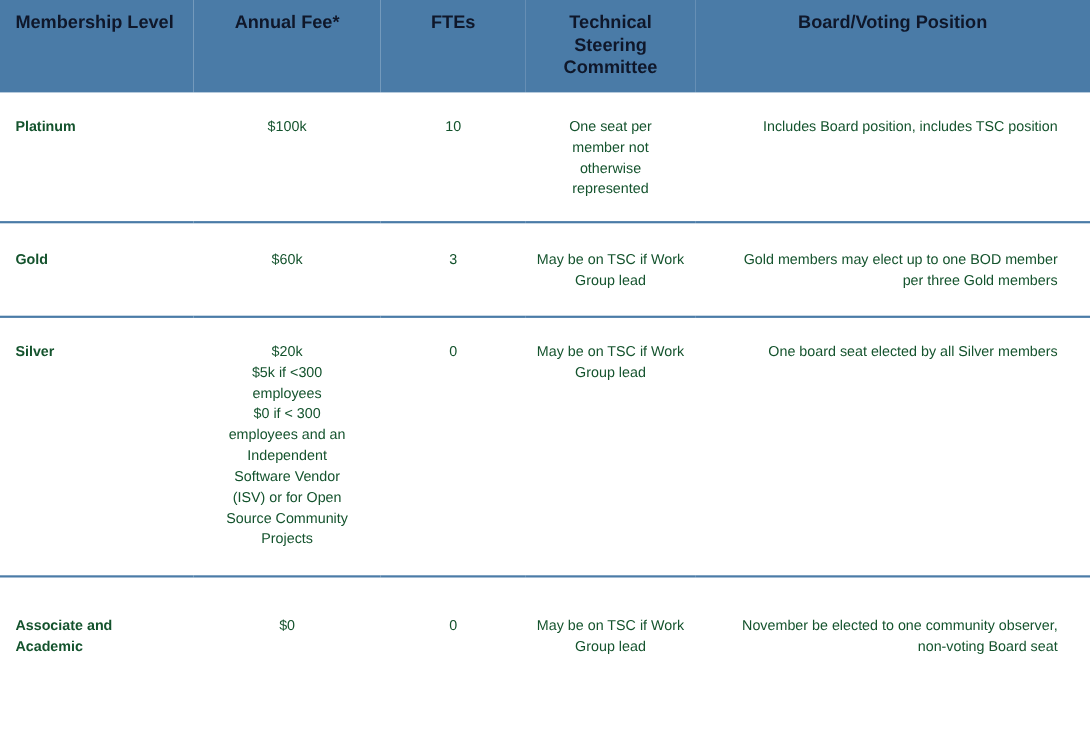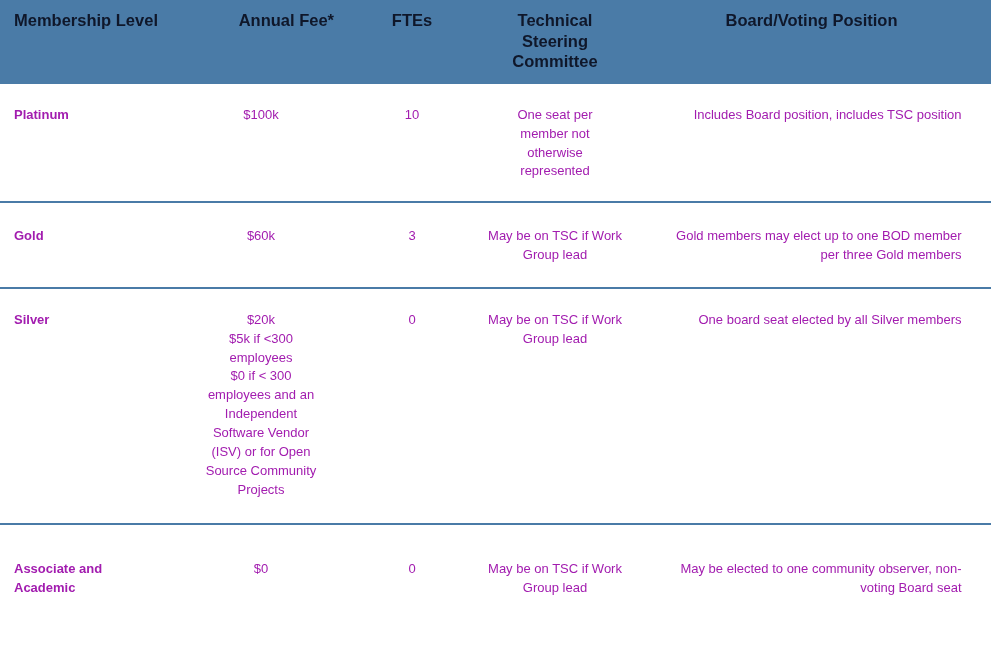--- a/index.html
+++ b/index.html
@@ -32,39 +32,39 @@
     padding: 10px 12px 12px 12px;
     vertical-align: top;
     box-sizing: border-box;
   }
   thead th.col-level {
     text-align: left;
     width: 176px;
     padding-left: 14px;
   }
   thead th.col-fee {
-    text-align: right;
+    text-align: center;
     width: 170px;
   }
   thead th.col-ftes {
     text-align: center;
     width: 132px;
   }
   thead th.col-tsc {
     text-align: center;
     width: 154px;
   }
   thead th.col-board {
     text-align: center;
     width: 359px;
   }
   tbody td {
     font-size: 13px;
     line-height: 1.45;
-    color: #a21caf;
+    color: #14532d;
     vertical-align: top;
     padding: 18px 10px 18px 10px;
     box-sizing: border-box;
     border-bottom: 2.5px solid #4a7ba7;
   }
   tbody tr:last-child td {
     border-bottom: none;
   }
   td.cell-level {
     text-align: left;
@@ -138,17 +138,17 @@
 $0 if &lt; 300 employees and an Independent Software Vendor (ISV) or for Open Source Community Projects</span></td>
         <td class="cell-ftes">0</td>
         <td class="cell-tsc"><span class="narrow-tsc">May be on TSC if Work Group lead</span></td>
         <td class="cell-board"><span class="narrow-board">One board seat elected by all Silver members</span></td>
       </tr>
       <tr class="row-associate">
         <td class="cell-level">Associate and Academic</td>
         <td class="cell-fee"><span class="narrow-fee">$0</span></td>
         <td class="cell-ftes">0</td>
         <td class="cell-tsc"><span class="narrow-tsc">May be on TSC if Work Group lead</span></td>
-        <td class="cell-board"><span class="narrow-board">May be elected to one community observer, non-voting Board seat</span></td>
+        <td class="cell-board"><span class="narrow-board">November be elected to one community observer, non-voting Board seat</span></td>
       </tr>
     </tbody>
   </table>
 </div>
 
 </body></html>

